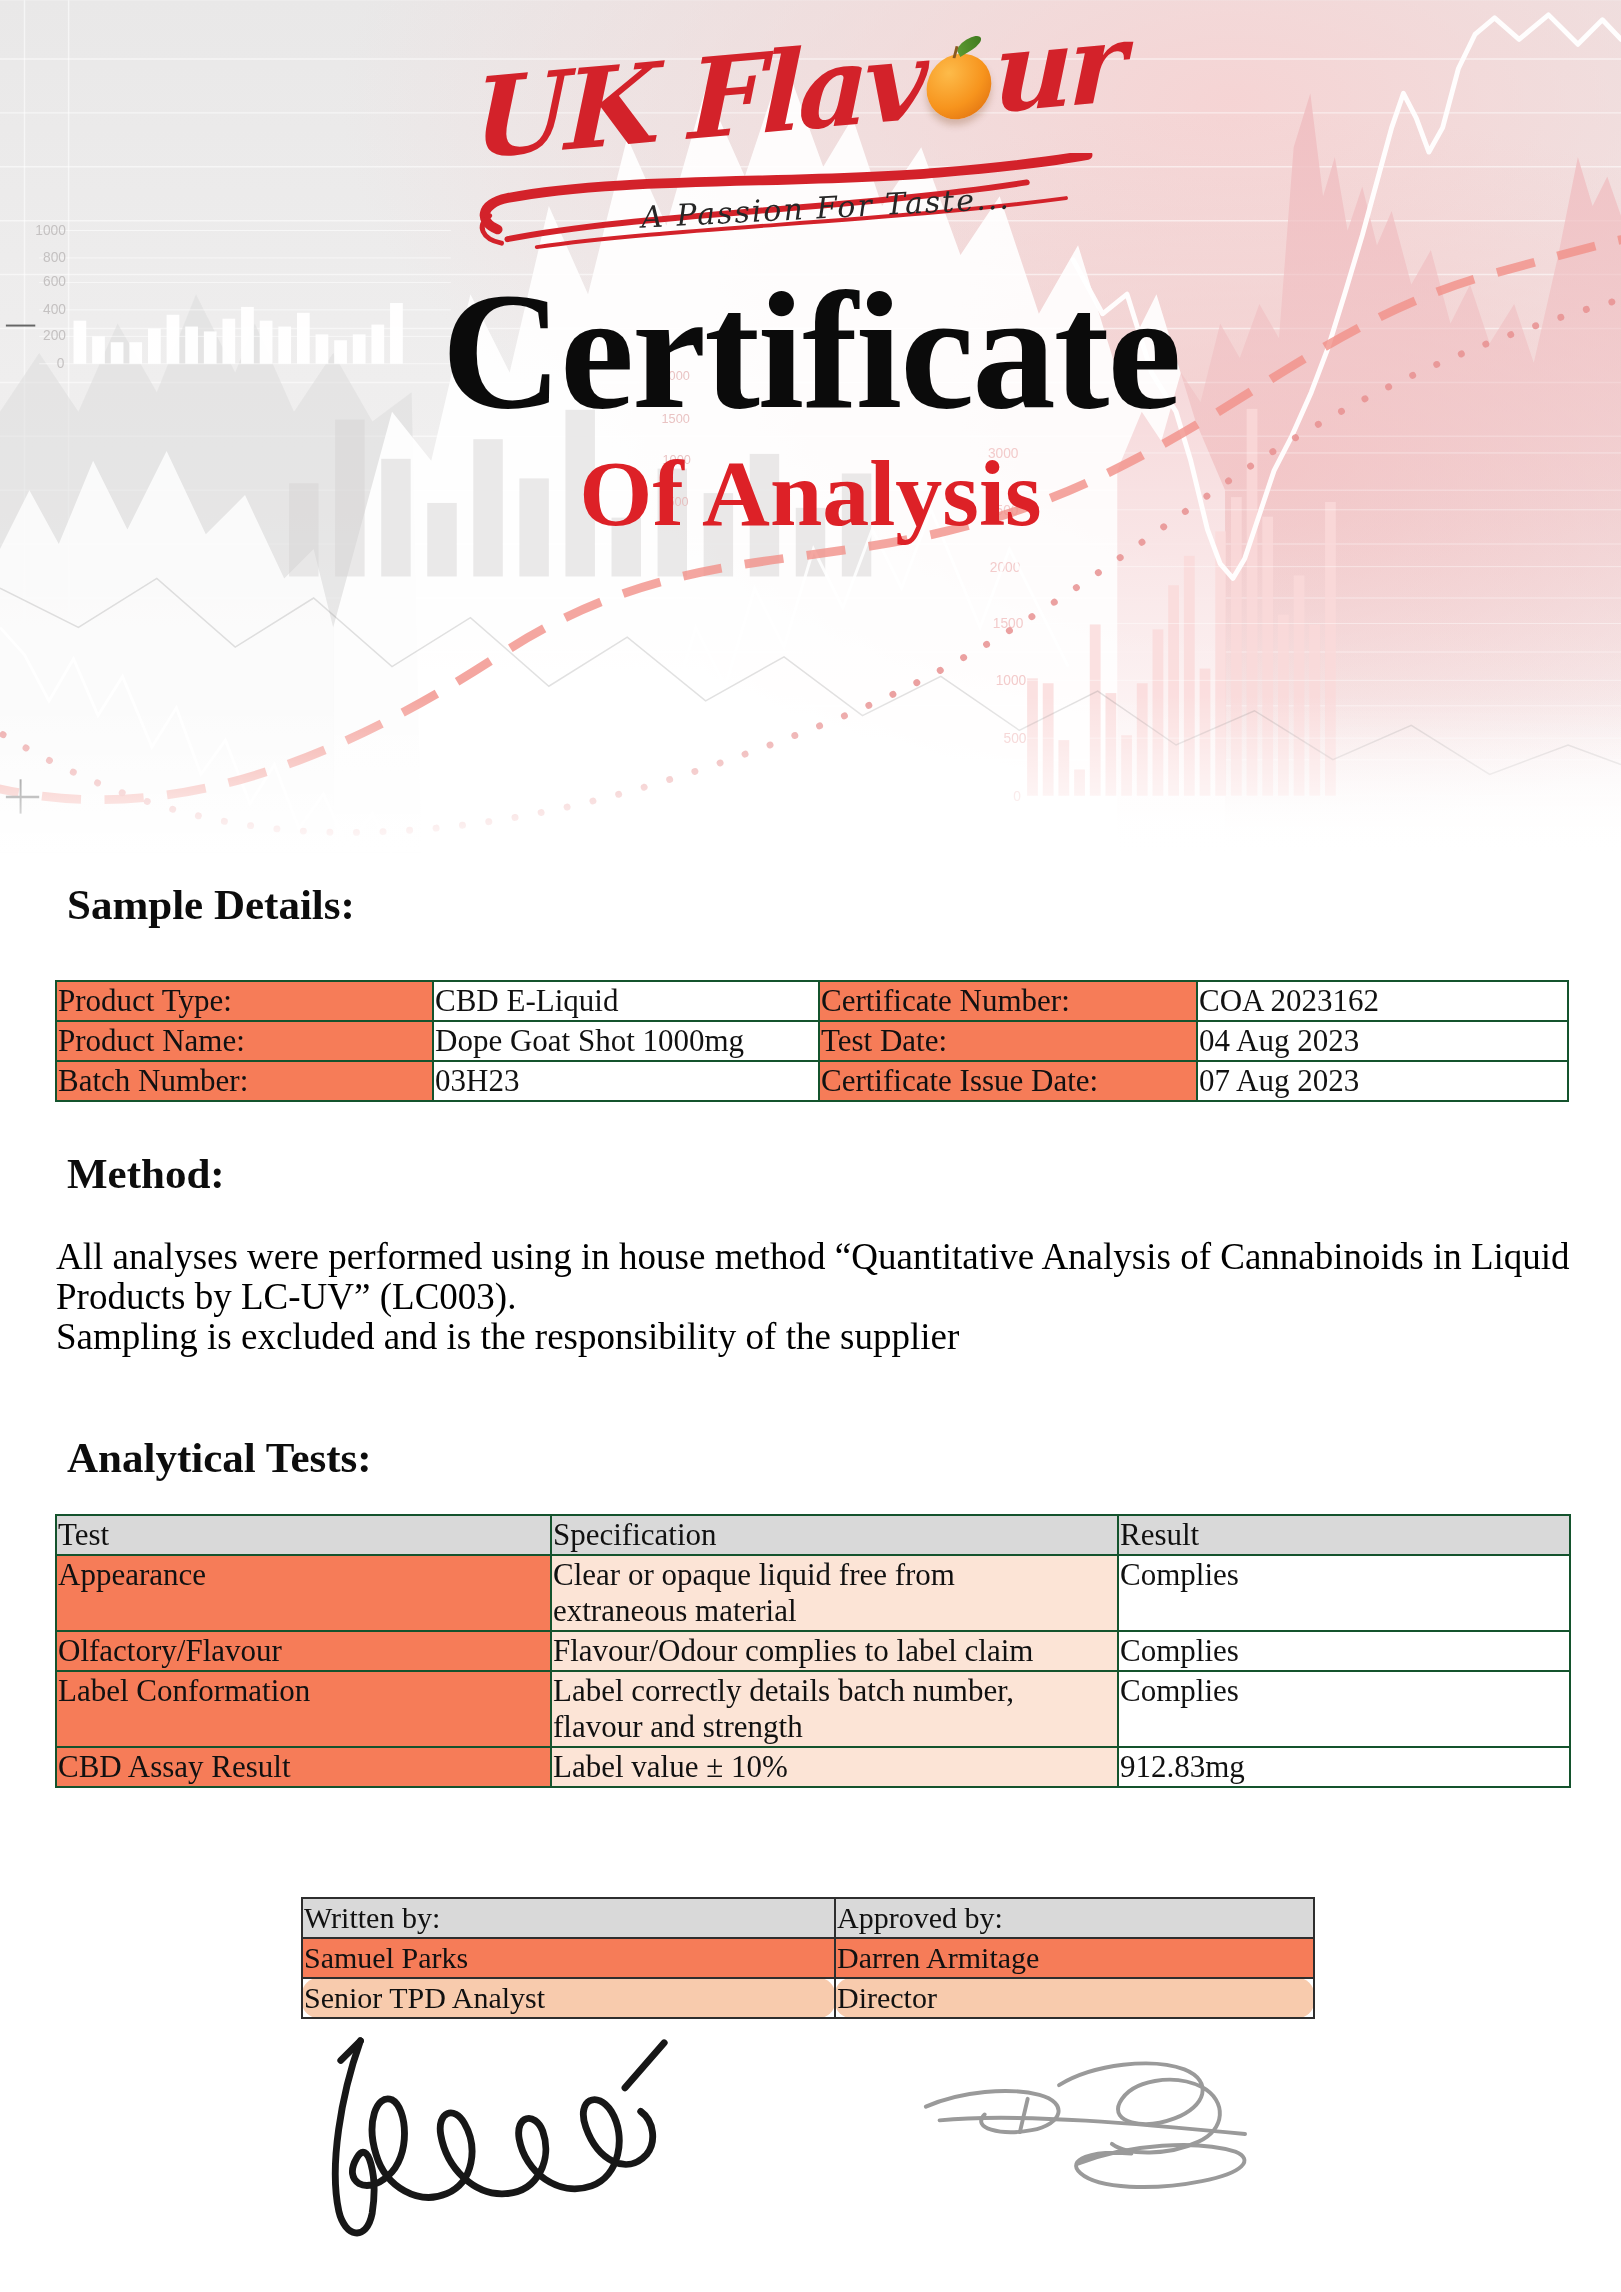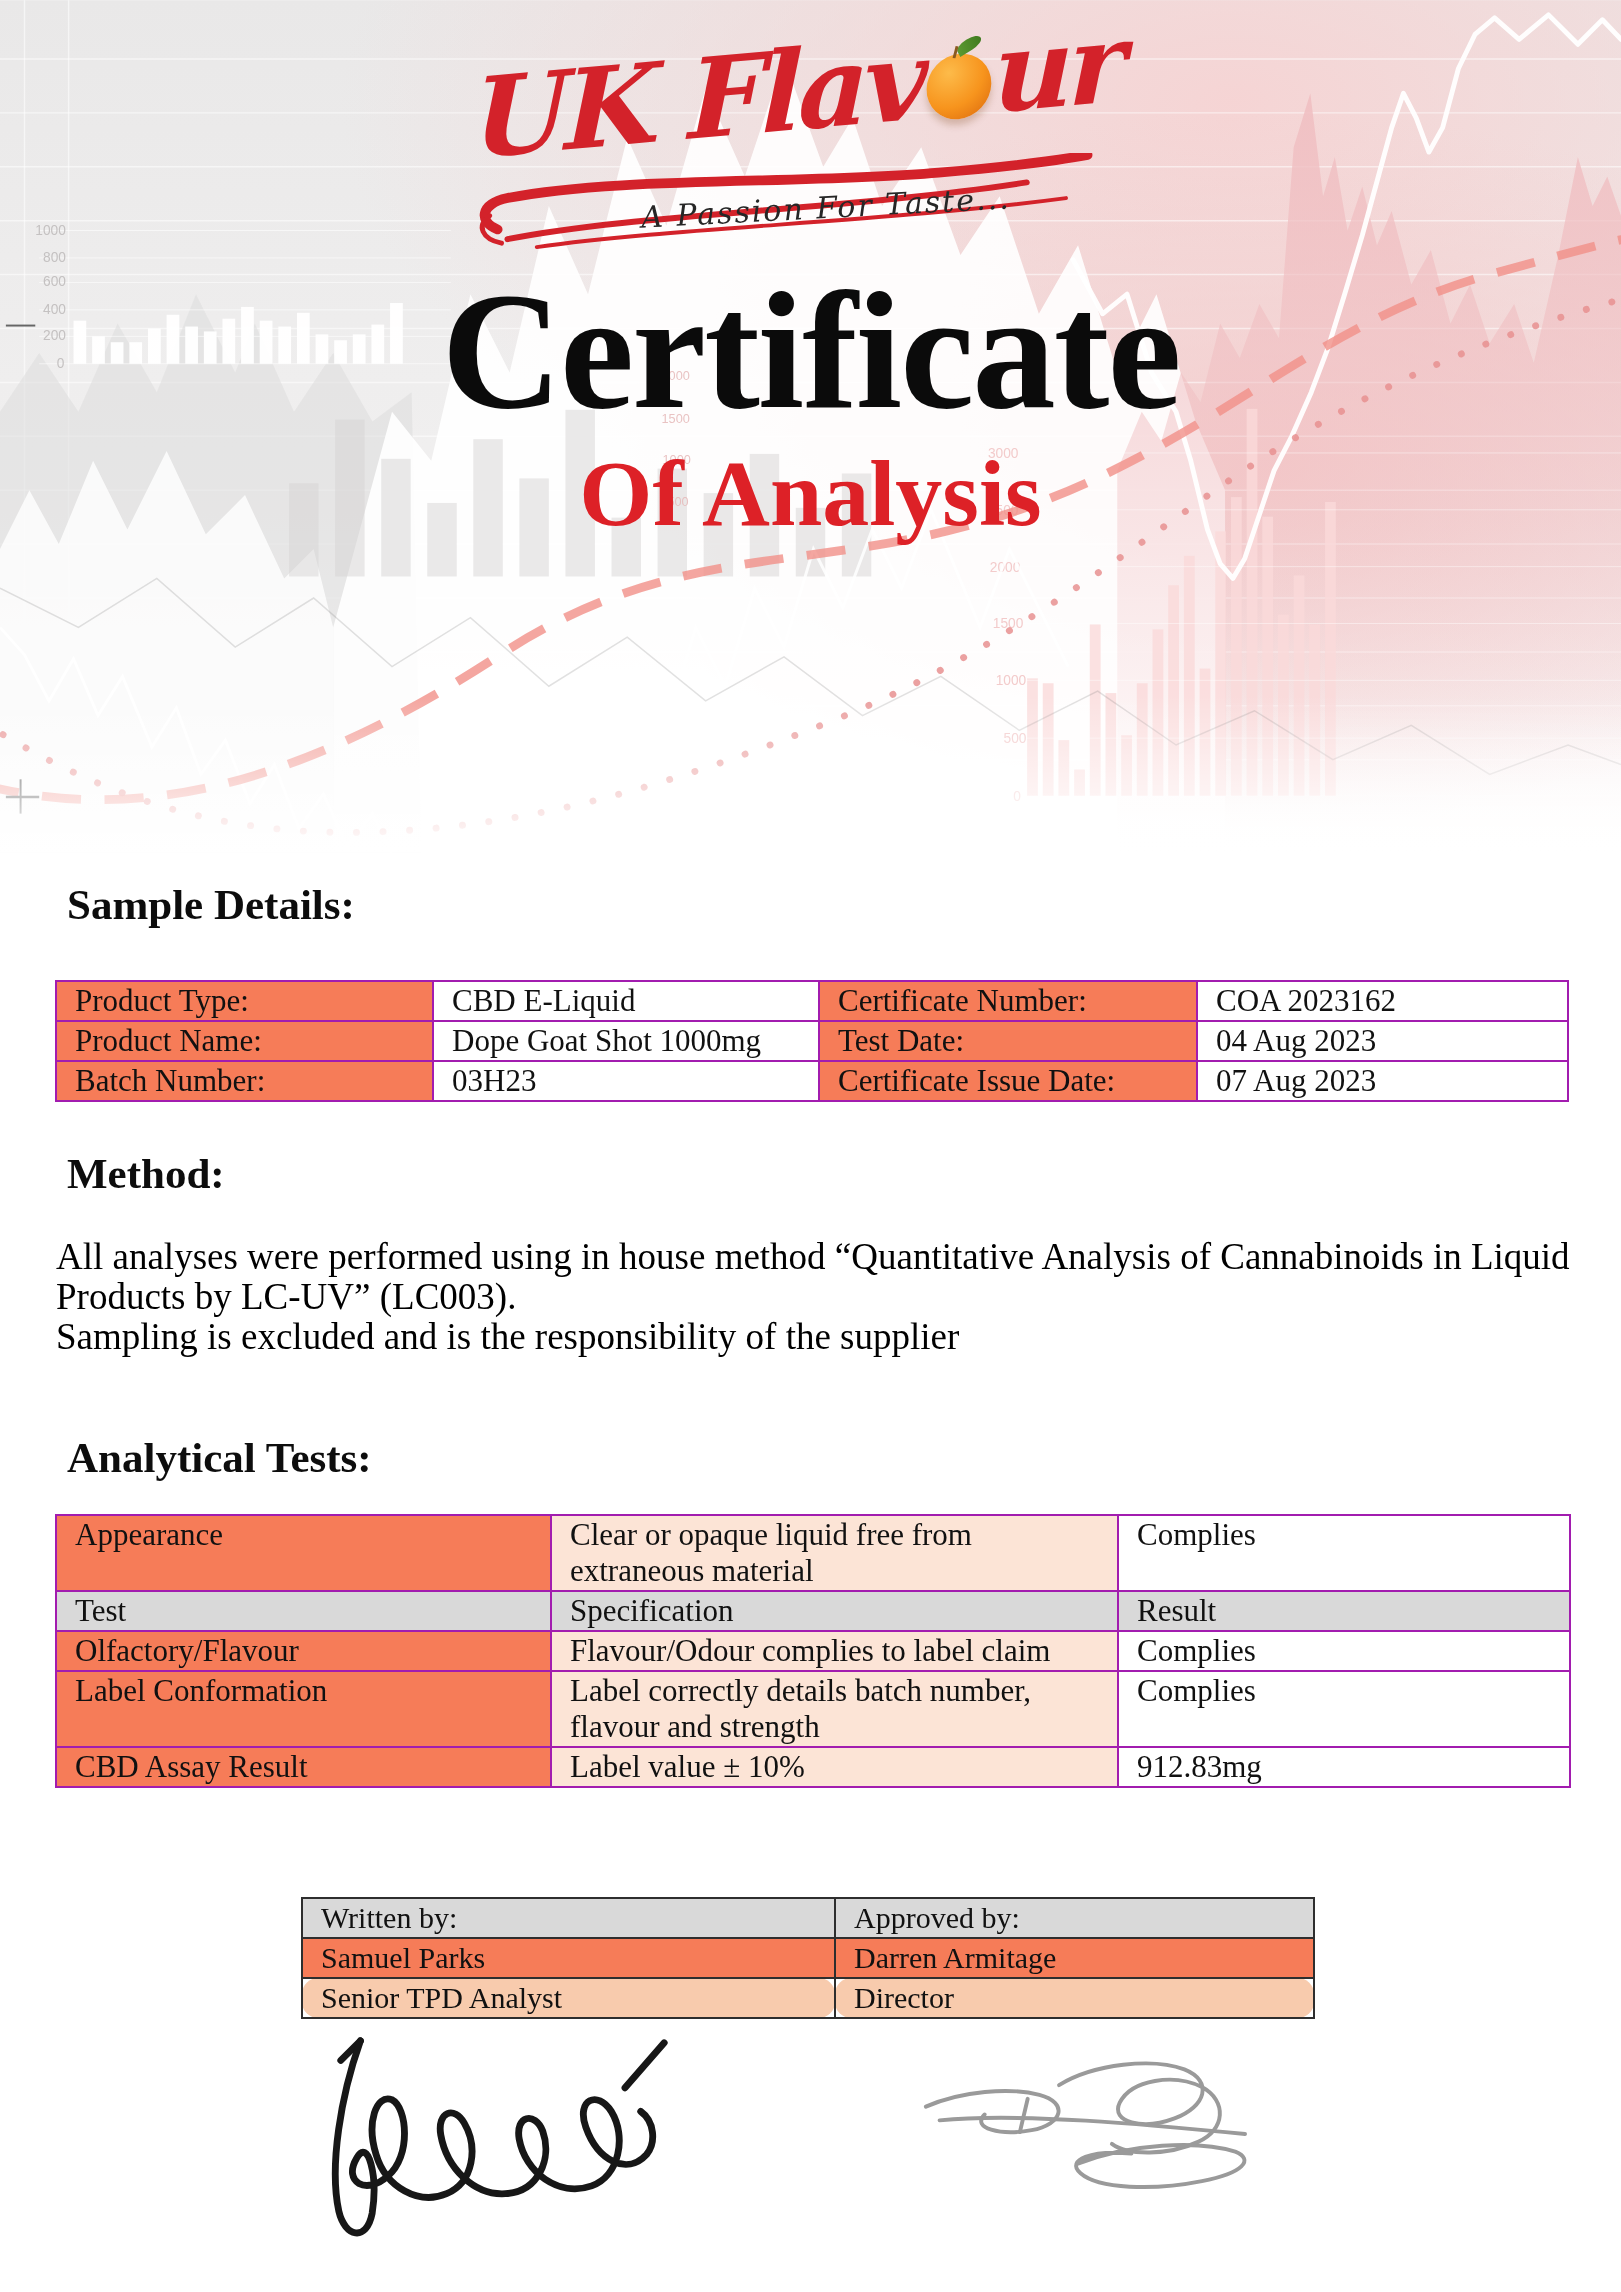--- a/index.html
+++ b/index.html
@@ -23,21 +23,21 @@
       letter-spacing:2px;z-index:4;white-space:pre;}
   .title-main{position:absolute;top:267px;width:100%;text-align:center;z-index:4;
       font-weight:bold;font-size:167px;line-height:167px;color:#0b0b0b;letter-spacing:-2px;}
   .title-sub{position:absolute;top:439px;width:100%;text-align:center;z-index:4;
       font-weight:bold;font-size:94px;line-height:108px;color:#dd2127;}
   
   .h2{position:absolute;left:67px;font-weight:bold;font-size:43px;line-height:49px;color:#0d0d0d;}
   .body-text{position:absolute;left:56px;width:1517px;font-size:37px;line-height:40px;color:#000000;}
   .body-text p{margin:0;}
   table{border-collapse:collapse;table-layout:fixed;}
-  td{border:2px solid #a21caf;font-size:31px;line-height:36px;padding:1px 18px;
+  td{border:2px solid #14532d;font-size:31px;line-height:36px;padding:1px 1px;
      overflow:hidden;white-space:nowrap;font-family:Liberation Serif, serif;}
   .tbl{position:absolute;}
   .c-orange{background:#F67C58;}
   .c-peach{background:#FCE4D6;}
   .c-lpeach{background:#F8CBAD;border-radius:16px;}
   .c-gray{background:#D9D9D9;}
   .c-white{background:#ffffff;}
   .wrap{white-space:normal;vertical-align:top;}
   .wrap .inner{max-width:490px;}
   .sign-table td{border-color:#2e2e2e;font-size:30px;}
@@ -279,31 +279,31 @@
 
   <div class="h2" style="top:1433px;">Analytical Tests:</div>
 
   <table class="tbl" style="top:1514px;left:55px;width:1513px;">
     <colgroup>
         <col style="width:495px">
         <col style="width:567px">
         <col style="width:452px">
       </colgroup>
     <tbody>
-        <tr style="height:74px;">
+        <tr style="height:37px;">
+      <td class="c-gray">Test</td>
+      <td class="c-gray">Specification</td>
+      <td class="c-gray">Result</td>
+    </tr>
+    <tr style="height:74px;">
       <td class="c-orange wrap">Appearance</td>
       <td class="c-peach wrap">
             <div class="inner">Clear or opaque liquid free from extraneous material</div>
           </td>
       <td class="c-white wrap">Complies</td>
-    </tr>
-    <tr style="height:37px;">
-      <td class="c-gray">Test</td>
-      <td class="c-gray">Specification</td>
-      <td class="c-gray">Result</td>
     </tr>
     <tr style="height:37px;">
       <td class="c-orange">Olfactory/Flavour</td>
       <td class="c-peach">Flavour/Odour complies to label claim</td>
       <td class="c-white">Complies</td>
     </tr>
     <tr style="height:74px;border-radius:22px;">
       <td class="c-orange wrap">Label Conformation</td>
       <td class="c-peach wrap">
             <div class="inner">Label correctly details batch number, flavour and strength</div>

